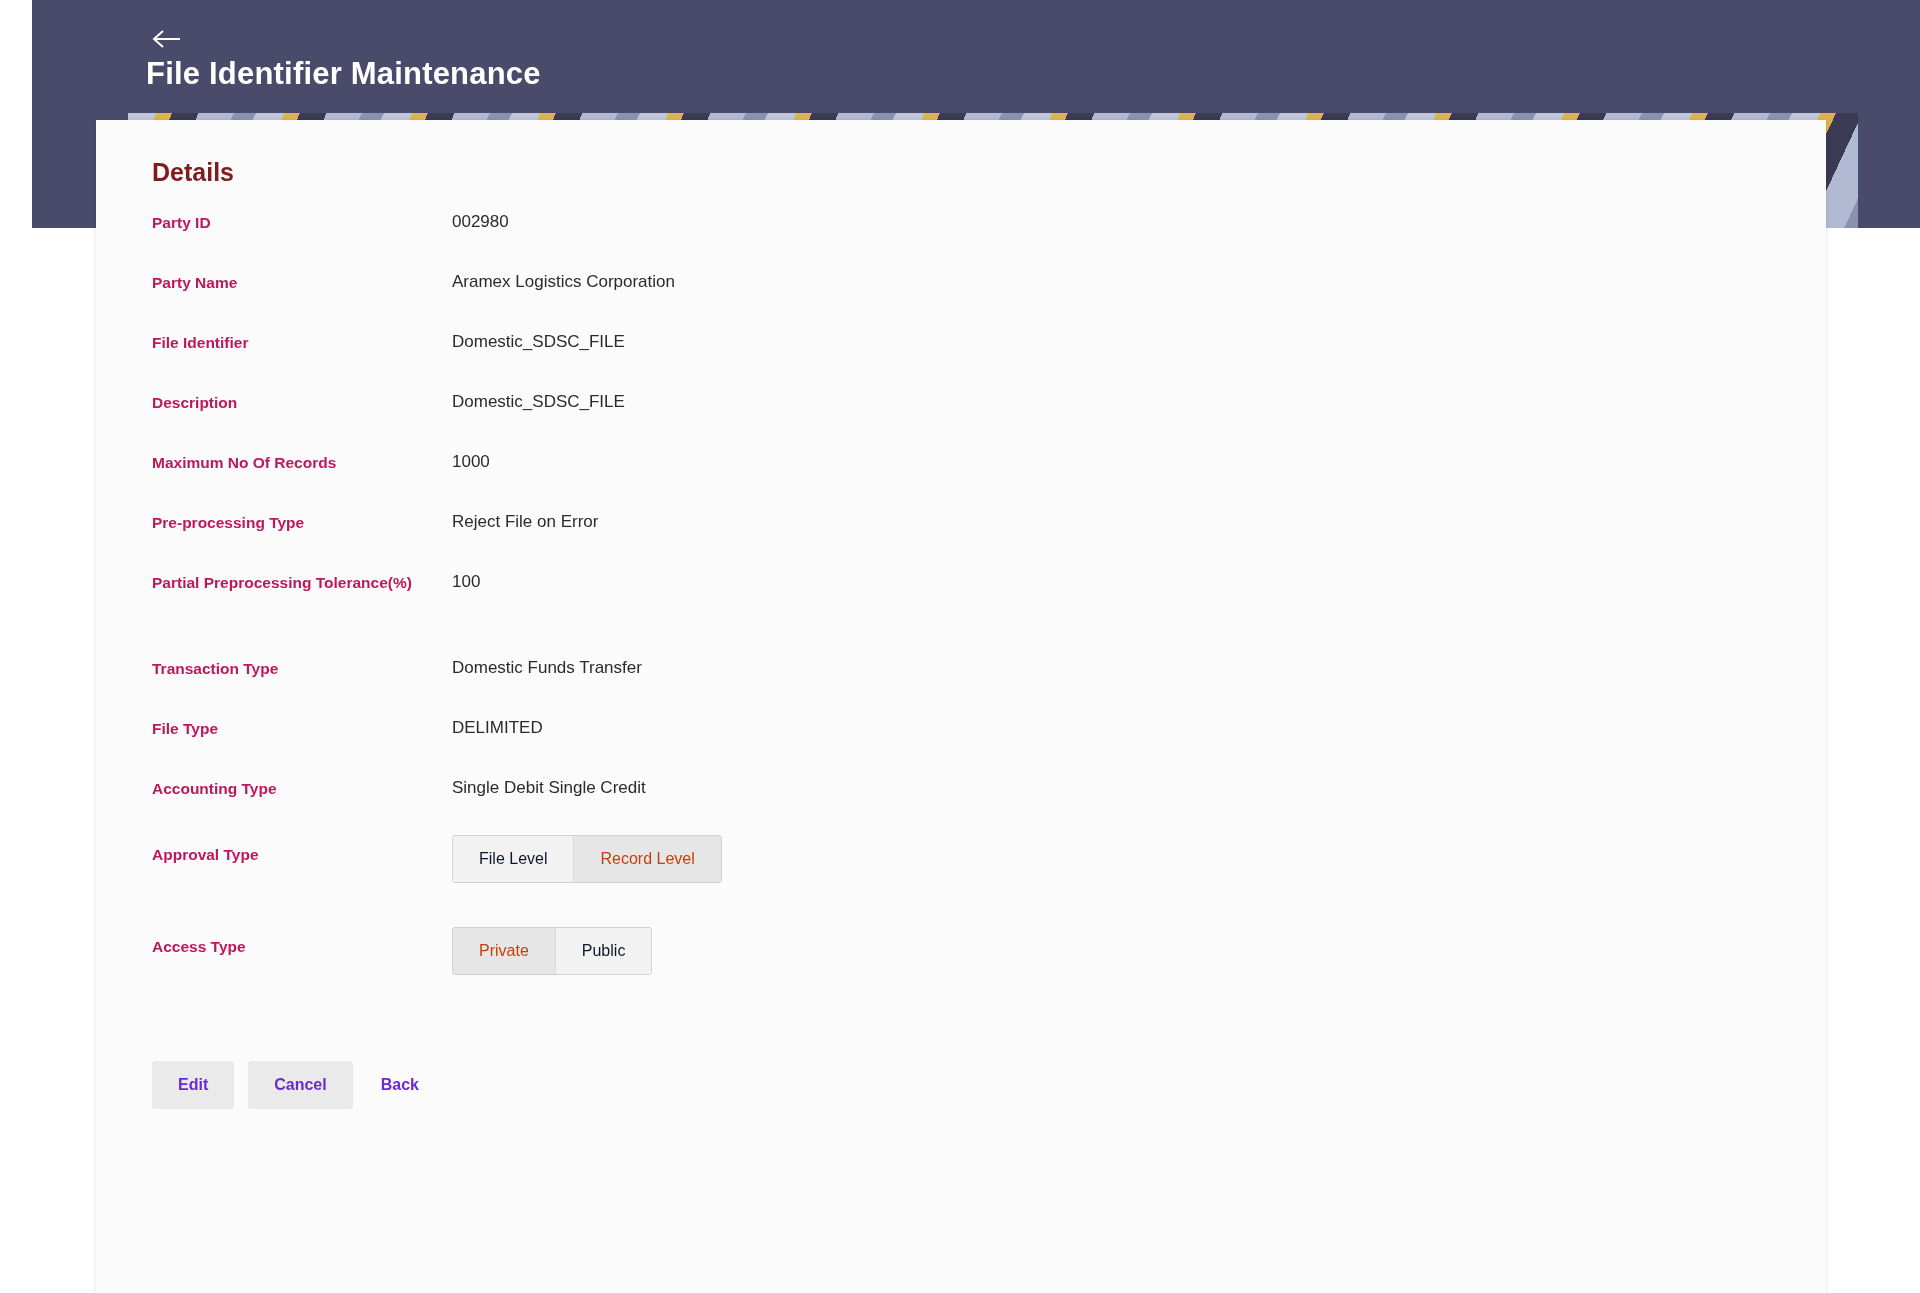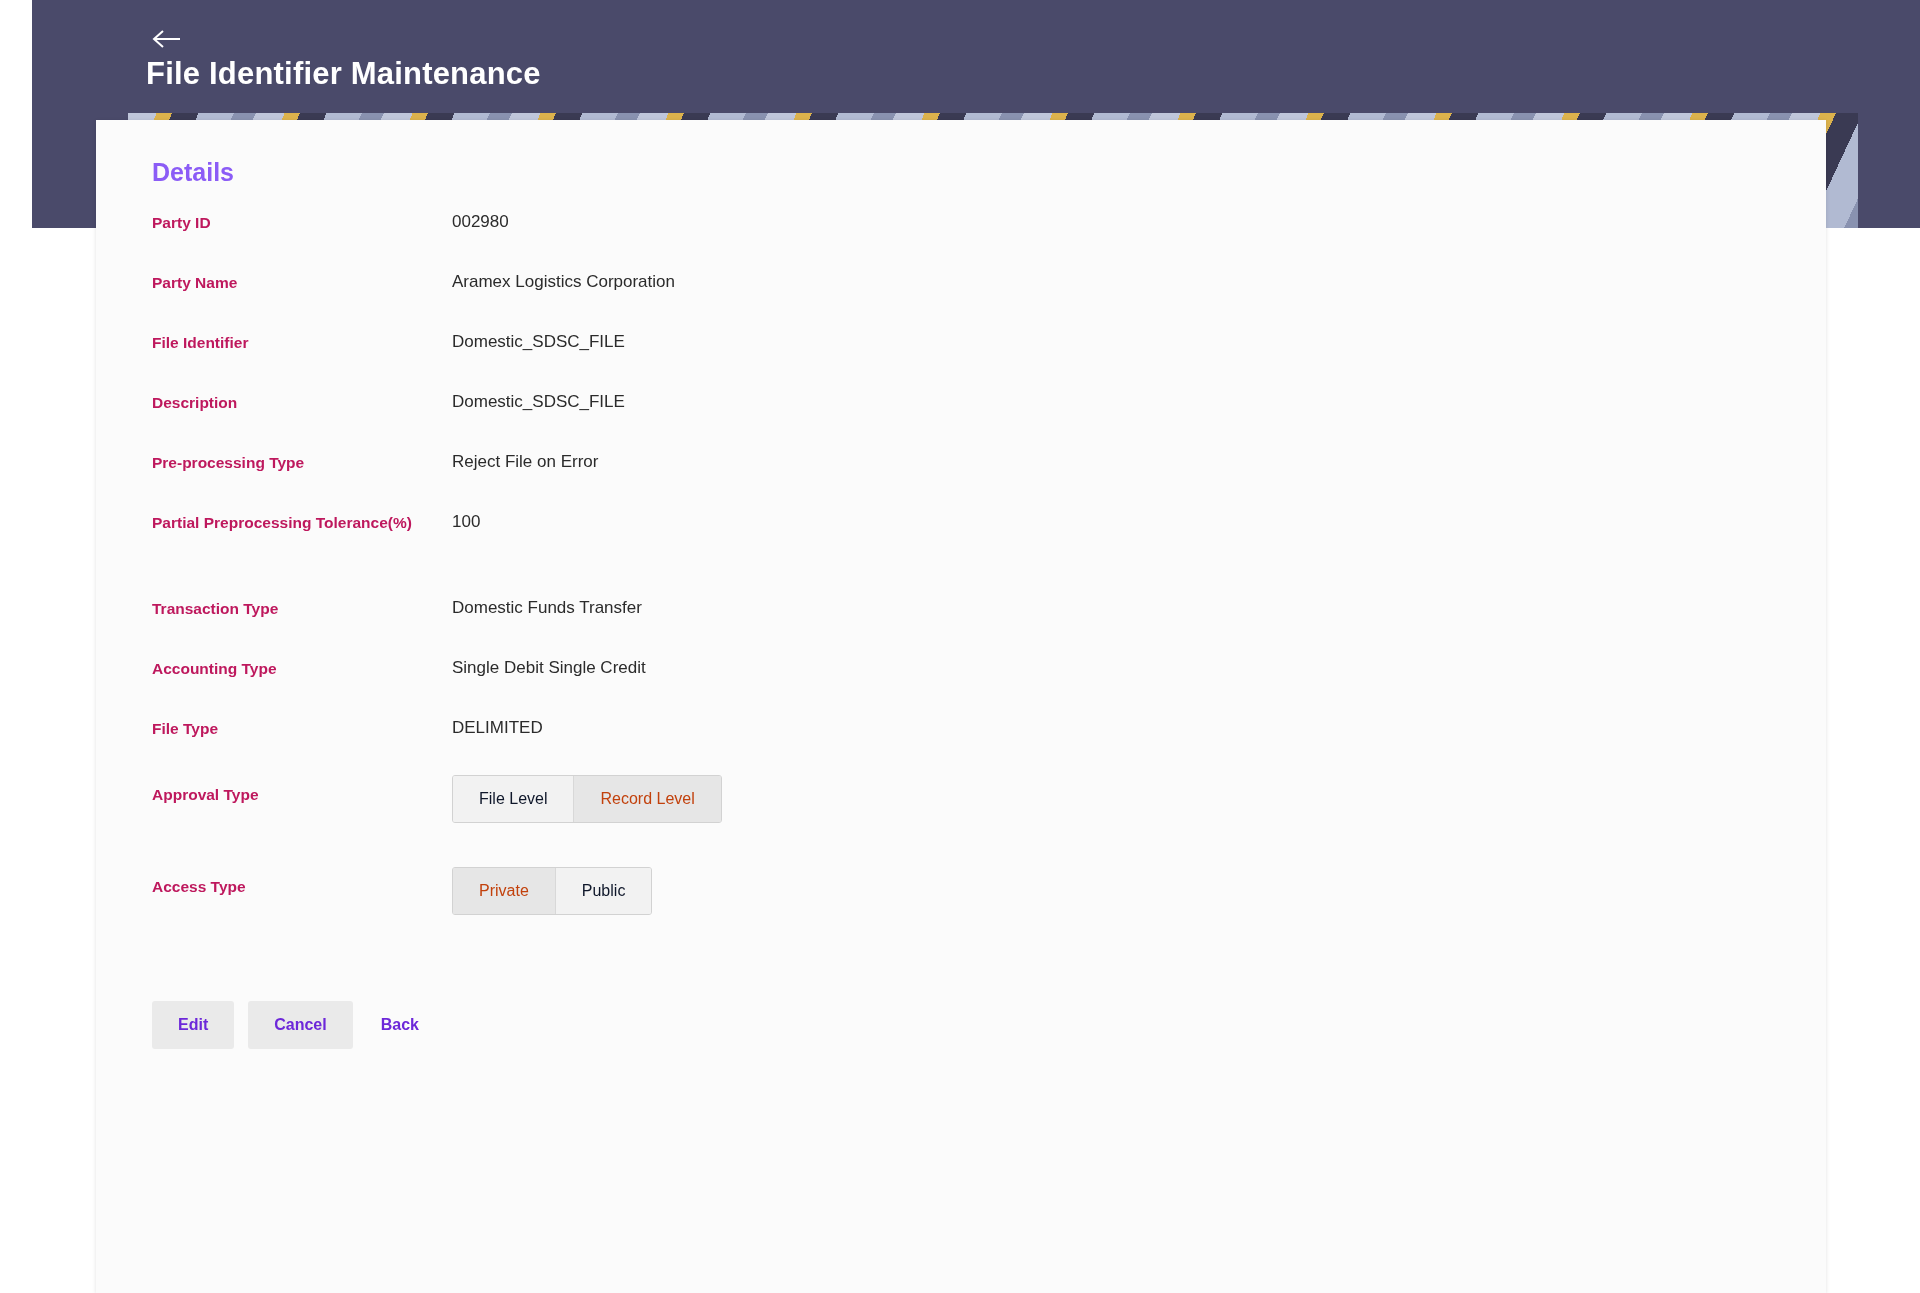--- a/index.html
+++ b/index.html
@@ -74,21 +74,21 @@
     left: 96px;
     width: 1730px;
     min-height: 1173px;
     background: #fbfbfb;
     box-shadow: 0 1px 4px rgba(0,0,0,0.12);
   }
   .section-title {
     margin: 38px 0 0 56px;
     font-size: 25px;
     font-weight: bold;
-    color: #8b5cf6;
+    color: #7f1d1d;
   }
 
   .form {
     margin-top: 22px;
     padding-left: 56px;
   }
   .row {
     display: flex;
     align-items: flex-start;
     min-height: 60px;
@@ -194,46 +194,50 @@
         <div class="lbl">File Identifier</div>
         <div class="val">Domestic_SDSC_FILE</div>
       </div>
 
       <div class="row">
         <div class="lbl">Description</div>
         <div class="val">Domestic_SDSC_FILE</div>
       </div>
 
 
+      <div class="row">
+        <div class="lbl">Maximum No Of Records</div>
+        <div class="val">1000</div>
+      </div>
 
       <div class="row">
         <div class="lbl">Pre-processing Type</div>
         <div class="val">Reject File on Error</div>
       </div>
 
       <div class="row">
         <div class="lbl">Partial Preprocessing Tolerance(%)</div>
         <div class="val">100</div>
       </div>
 
       <div class="gap"></div>
 
       <div class="row">
         <div class="lbl">Transaction Type</div>
         <div class="val">Domestic Funds Transfer</div>
       </div>
 
       <div class="row">
+        <div class="lbl">File Type</div>
+        <div class="val">DELIMITED</div>
+      </div>
+
+      <div class="row">
         <div class="lbl">Accounting Type</div>
         <div class="val">Single Debit Single Credit</div>
-      </div>
-
-      <div class="row">
-        <div class="lbl">File Type</div>
-        <div class="val">DELIMITED</div>
       </div>
 
 
       <div class="row toggle-row">
         <div class="lbl">Approval Type</div>
         <div class="seg">
           <div class="opt">File Level</div>
           <div class="opt sel">Record Level</div>
         </div>
       </div>

